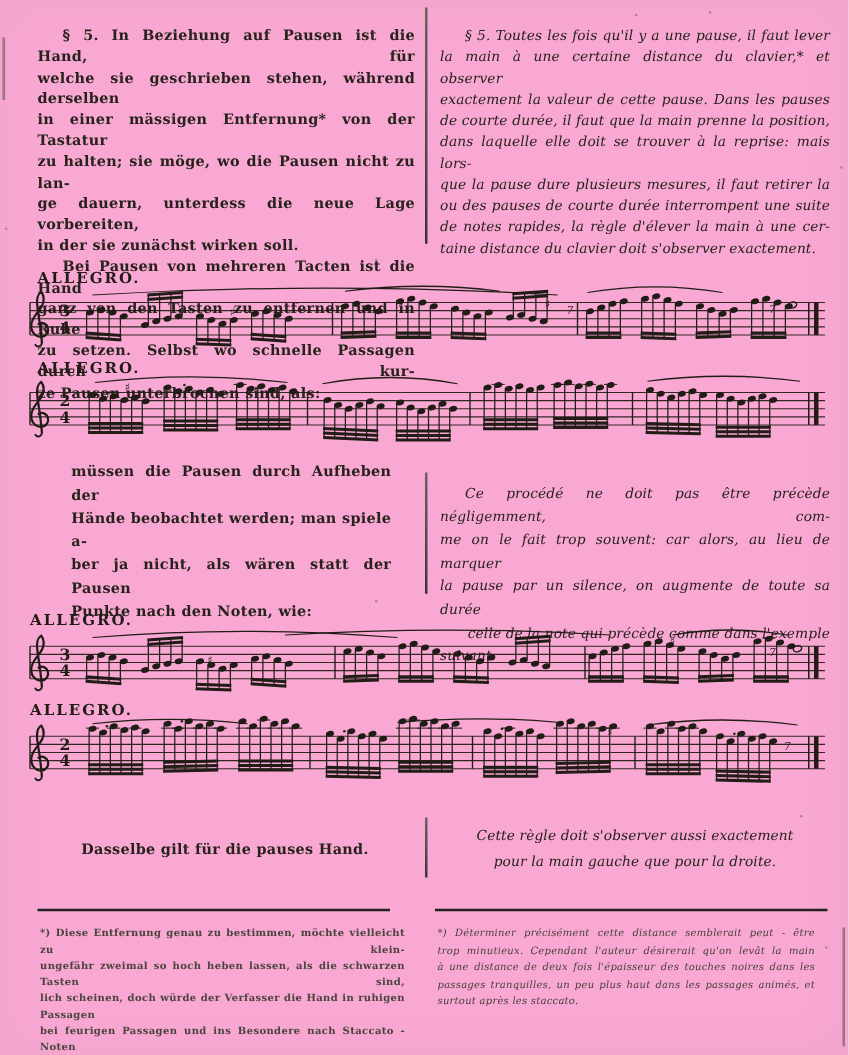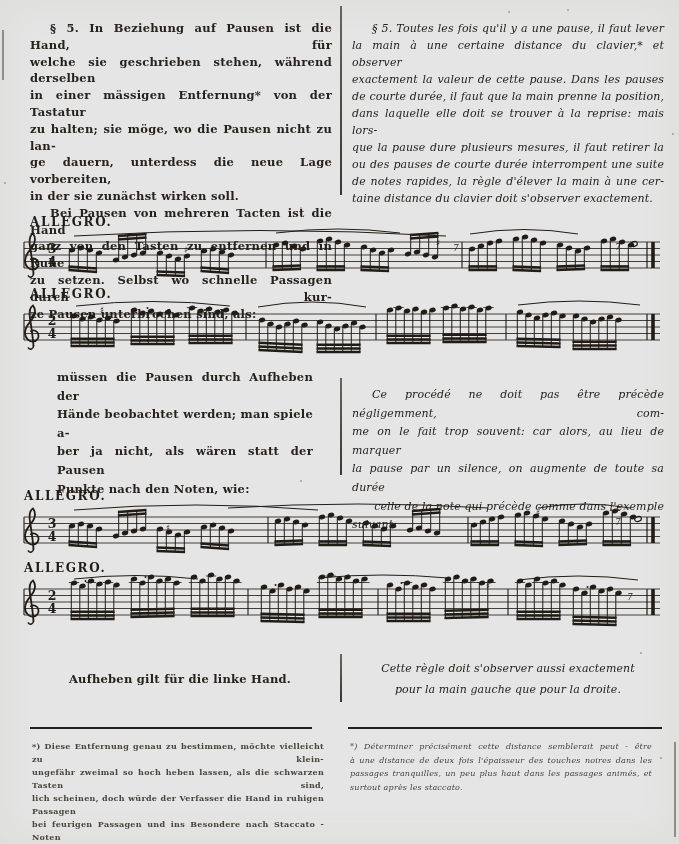--- a/index.html
+++ b/index.html
@@ -1,18 +1,18 @@
 <!DOCTYPE html>
 <html><head>
 <meta charset="utf-8">
 <style>
   html,body{margin:0;padding:0;background:#ffffff;}
   .page{
     position:relative;width:679px;height:844px;overflow:hidden;
-    background:#e5e5e5;
+    background:#f9a8d4;
     font-family:"DejaVu Serif","Liberation Serif",serif;
     color:#27221c;
     box-shadow:inset 0 0 40px rgba(120,110,95,.08);
   }
   
   .tblock{position:absolute;}
   .tl{white-space:nowrap;}
   .jblock .tl{white-space:normal;text-align:justify;text-align-last:justify;}
   .jblock .tl.last{text-align:right;text-align-last:left;}
   .tl.ind{text-indent:20px;}
@@ -753,21 +753,21 @@
       <path d="M500 9 Q 560 1 620 9" fill="none" stroke="#211c16" stroke-width="1"></path>
       <text x="470" y="18" font-size="9" fill="#211c16" text-anchor="middle">♯</text>
       <text x="612" y="29" font-size="8.5" fill="#211c16" font-style="italic" text-anchor="middle">7</text>
       <circle cx="67.5" cy="10" r="1" fill="#211c16"></circle>
       <circle cx="127.5" cy="6" r="1" fill="#211c16"></circle>
       <circle cx="257.5" cy="14" r="1" fill="#211c16"></circle>
       <circle cx="383.5" cy="12" r="1" fill="#211c16"></circle>
       <circle cx="569.5" cy="16" r="1" fill="#211c16"></circle>
     </svg>
 
-  <div class="tblock german g-bot">Aufheben gilt für die linke Hand.</div>
+  <div class="tblock german g-bot">Dasselbe gilt für die pauses Hand.</div>
   <div class="tblock french f-bot">
     <div>
         <div class="tl">Cette règle doit s'observer aussi exactement</div>
         <div class="tl last">pour la main gauche que pour la droite.</div>
       </div>
   </div>
   <div class="vdiv d3"></div>
 
   <div class="fnrule l"></div>
   <div class="fnrule r"></div>
@@ -775,20 +775,21 @@
     <div>
         <div class="tl">*) Diese Entfernung genau zu bestimmen, möchte vielleicht zu klein-</div>
         <div class="tl">ungefähr zweimal so hoch heben lassen, als die schwarzen Tasten sind,</div>
         <div class="tl">lich scheinen, doch würde der Verfasser die Hand in ruhigen Passagen</div>
         <div class="tl">bei feurigen Passagen und ins Besondere nach Staccato - Noten</div>
       </div>
   </div>
   <div class="fn f">
     <div>
         <div class="tl">*) Déterminer précisément cette distance semblerait peut - être</div>
+        <div class="tl">trop minutieux. Cependant l'auteur désirerait qu'on levât la main</div>
         <div class="tl">à une distance de deux fois l'épaisseur des touches noires dans les</div>
         <div class="tl">passages tranquilles, un peu plus haut dans les passages animés, et</div>
         <div class="tl last">surtout après les staccato.</div>
       </div>
   </div>
 
   <div id="artifacts">
       <div class="speck" style="left: 567px; top: 9px; width: 2px; height: 2px;"></div>
       <div class="speck" style="left: 641px; top: 29px; width: 2px; height: 2px;"></div>
       <div class="speck" style="left: 672px; top: 133px; width: 2px; height: 2px;"></div>

